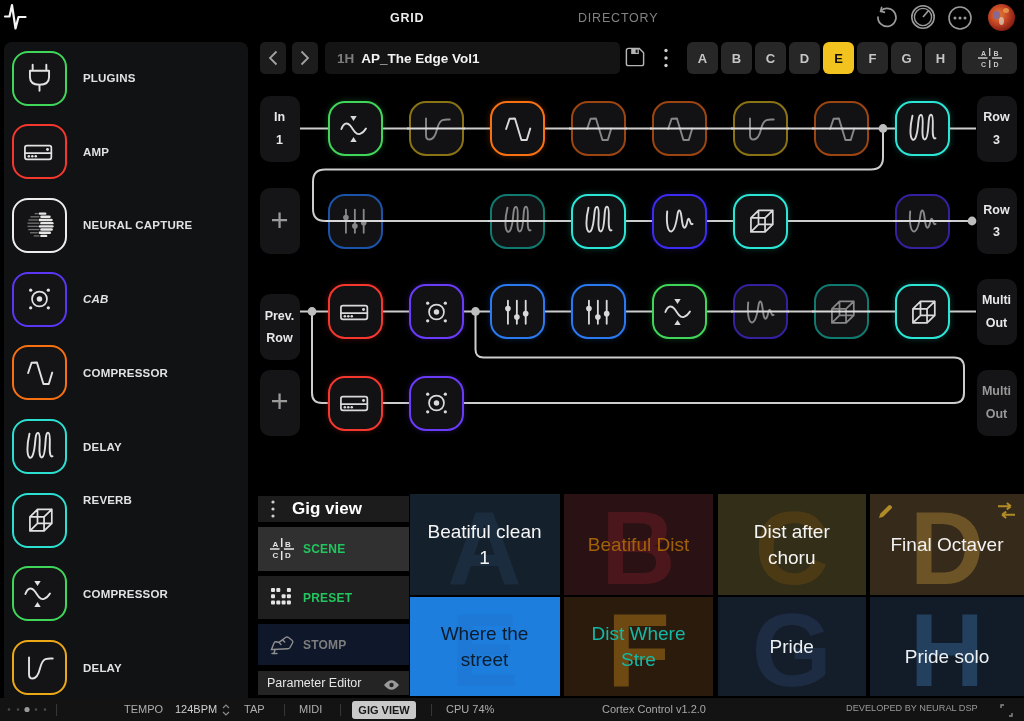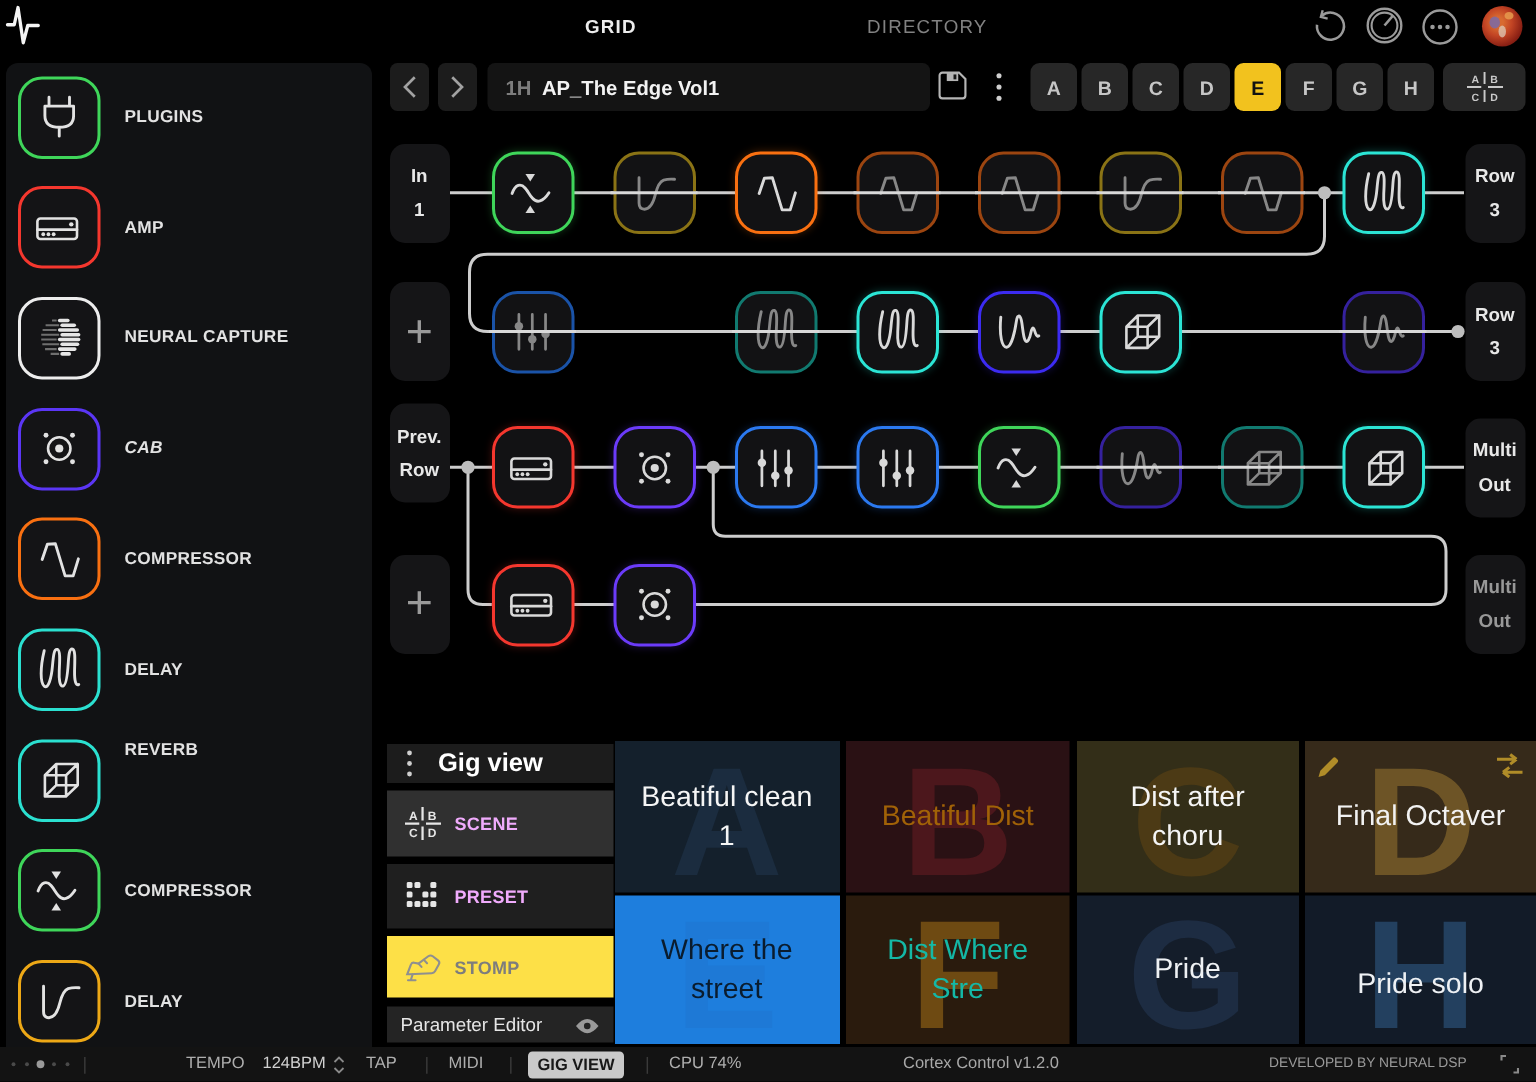--- a/index.html
+++ b/index.html
@@ -44,21 +44,21 @@
 .tile { position:absolute; overflow:hidden; display:flex; align-items:center; justify-content:center; }
 .wm { position:absolute; width:100%; text-align:center; top:50%; left:0; transform:translateY(-47%);
   font-size:103px; font-weight:bold; line-height:103px; }
 .tlab { position:relative; font-size:19px; text-align:center; line-height:26px; }
 .ticon { position:absolute; }
 
 
 .grow { position:absolute; left:258px; width:150.5px; display:flex; align-items:center; }
 .gigtitle { color:#fff; font-size:17px; font-weight:bold; margin-left:10px; }
 .gicon { margin-left:11px; width:26px; display:flex; justify-content:center; }
-.gtext { color:#f0abfc; font-size:12px; font-weight:bold; letter-spacing:0.2px; margin-left:8px; }
+.gtext { color:#22c55e; font-size:12px; font-weight:bold; letter-spacing:0.2px; margin-left:8px; }
 .ptext { color:#e6e6e6; font-size:12.5px; margin-left:9px; }
 
 
 #bbar { position:absolute; left:0; top:698px; width:1024px; height:23px; background:#131313; }
 #bbar .t { position:absolute; top:5px; font-size:11px; color:#aeaeae; }
 #bbar .sep { position:absolute; top:4px; font-size:12px; color:#3a3a3a; }
 #gigchip { position:absolute; left:352px; top:2.5px; width:64px; height:18px; background:#c9c9c9;
   border-radius:3px; color:#181818; font-size:11px; font-weight:bold; display:flex; align-items:center; justify-content:center; }
 </style></head>
 <body>
@@ -221,21 +221,21 @@
         <path d="M298,311.5 H976"></path>
         <path d="M327.5,403 H463.5"></path>
         <path d="M883,128.5 V157.5 Q883,169.5 871,169.5 H325 Q313,169.5 313,181.5 V209 Q313,221 325,221 H327.5"></path>
         <path d="M312,311.5 V393 Q312,403 322,403 H327.5"></path>
         <path d="M475.5,311.5 V349.5 Q475.5,357.5 483.5,357.5 H954 Q964,357.5 964,367.5 V393 Q964,403 954,403 H463.5"></path>
 </g>
     </svg>
 
 <div class="elab " style="left:259.5px;top:95.5px;">In<br>1</div>
     <div class="elab plus" style="left:259.5px;top:188px;">+</div>
-    <div class="elab " style="left:259.5px;top:269px;">Prev.<br>Row</div>
+    <div class="elab " style="left:259.5px;top:294px;">Prev.<br>Row</div>
     <div class="elab plus" style="left:259.5px;top:369.5px;">+</div>
     <div class="elab " style="left:976.5px;top:95.5px;">Row<br>3</div>
     <div class="elab " style="left:976.5px;top:188px;">Row<br>3</div>
     <div class="elab " style="left:976.5px;top:278.5px;">Multi<br>Out</div>
     <div class="elab dim2" style="left:976.5px;top:369.5px;">Multi<br>Out</div>
 <div class="blk" style="left:327.5px;top:101.0px;border-color:#3fd65a;box-shadow:0 0 6px #3fd65a44;">
       <svg width="56" height="56" viewBox="0 0 56 56">
         <path d="M12.5,28 C15,21 19,20.5 22,24 C25,27.5 24.5,28 27.5,31.5 C30.5,35 35,34.5 39.5,27.5" stroke="#d9d9d9" fill="none" stroke-width="2.1" stroke-linecap="round" stroke-linejoin="round"></path>
         <path d="M22.3,13.8 h7 l-3.5,5.4 z" fill="#d9d9d9"></path>
         <path d="M22.3,42.2 h7 l-3.5,-5.4 z" fill="#d9d9d9"></path>
@@ -439,21 +439,21 @@
           <rect x="10.6" y="6.3" width="4" height="4" rx="1" fill="#e6e6e6"></rect>
           <rect x="15.899999999999999" y="6.3" width="4" height="4" rx="1" fill="#e6e6e6"></rect>
           <rect x="0.0" y="12.6" width="4" height="4" rx="1" fill="#e6e6e6"></rect>
           <rect x="5.3" y="12.6" width="4" height="4" rx="1" fill="#e6e6e6"></rect>
           <rect x="10.6" y="12.6" width="4" height="4" rx="1" fill="#e6e6e6"></rect>
           <rect x="15.899999999999999" y="12.6" width="4" height="4" rx="1" fill="#e6e6e6"></rect>
         </svg>
       </span>
       <span class="gtext">PRESET</span>
 </div>
-<div class="grow" style="top:624px;height:41px;background:#fde047;">
+<div class="grow" style="top:624px;height:41px;background:#0f172a;">
   <span class="gicon">
         <svg width="26" height="22" viewBox="0 0 26 22" fill="none" stroke="#8f8f8f" stroke-width="1.4">
 <path d="M2.5,15.5 L5,9 Q5.5,7.5 7,7.8 L10,8.4 L16.5,3.5 Q18,2.5 19.5,3.5 L23,6.2 Q24.5,7.4 23.5,9 L21,13.5 Q20.3,14.8 18.8,14.8 L4,15.5 Z"></path>
 <path d="M10,8.4 L12,10.6 M13.6,5.9 L15.7,8.1 M6,15.8 L5,19 M3,19.5 H8" stroke-linecap="round"></path>
         </svg>
       </span>
       <span class="gtext" style="color:#7d7d7d;">STOMP</span>
 </div>
 <div class="grow" style="top:671px;height:24px;background:#242424;">
   <span class="ptext">Parameter Editor</span>

